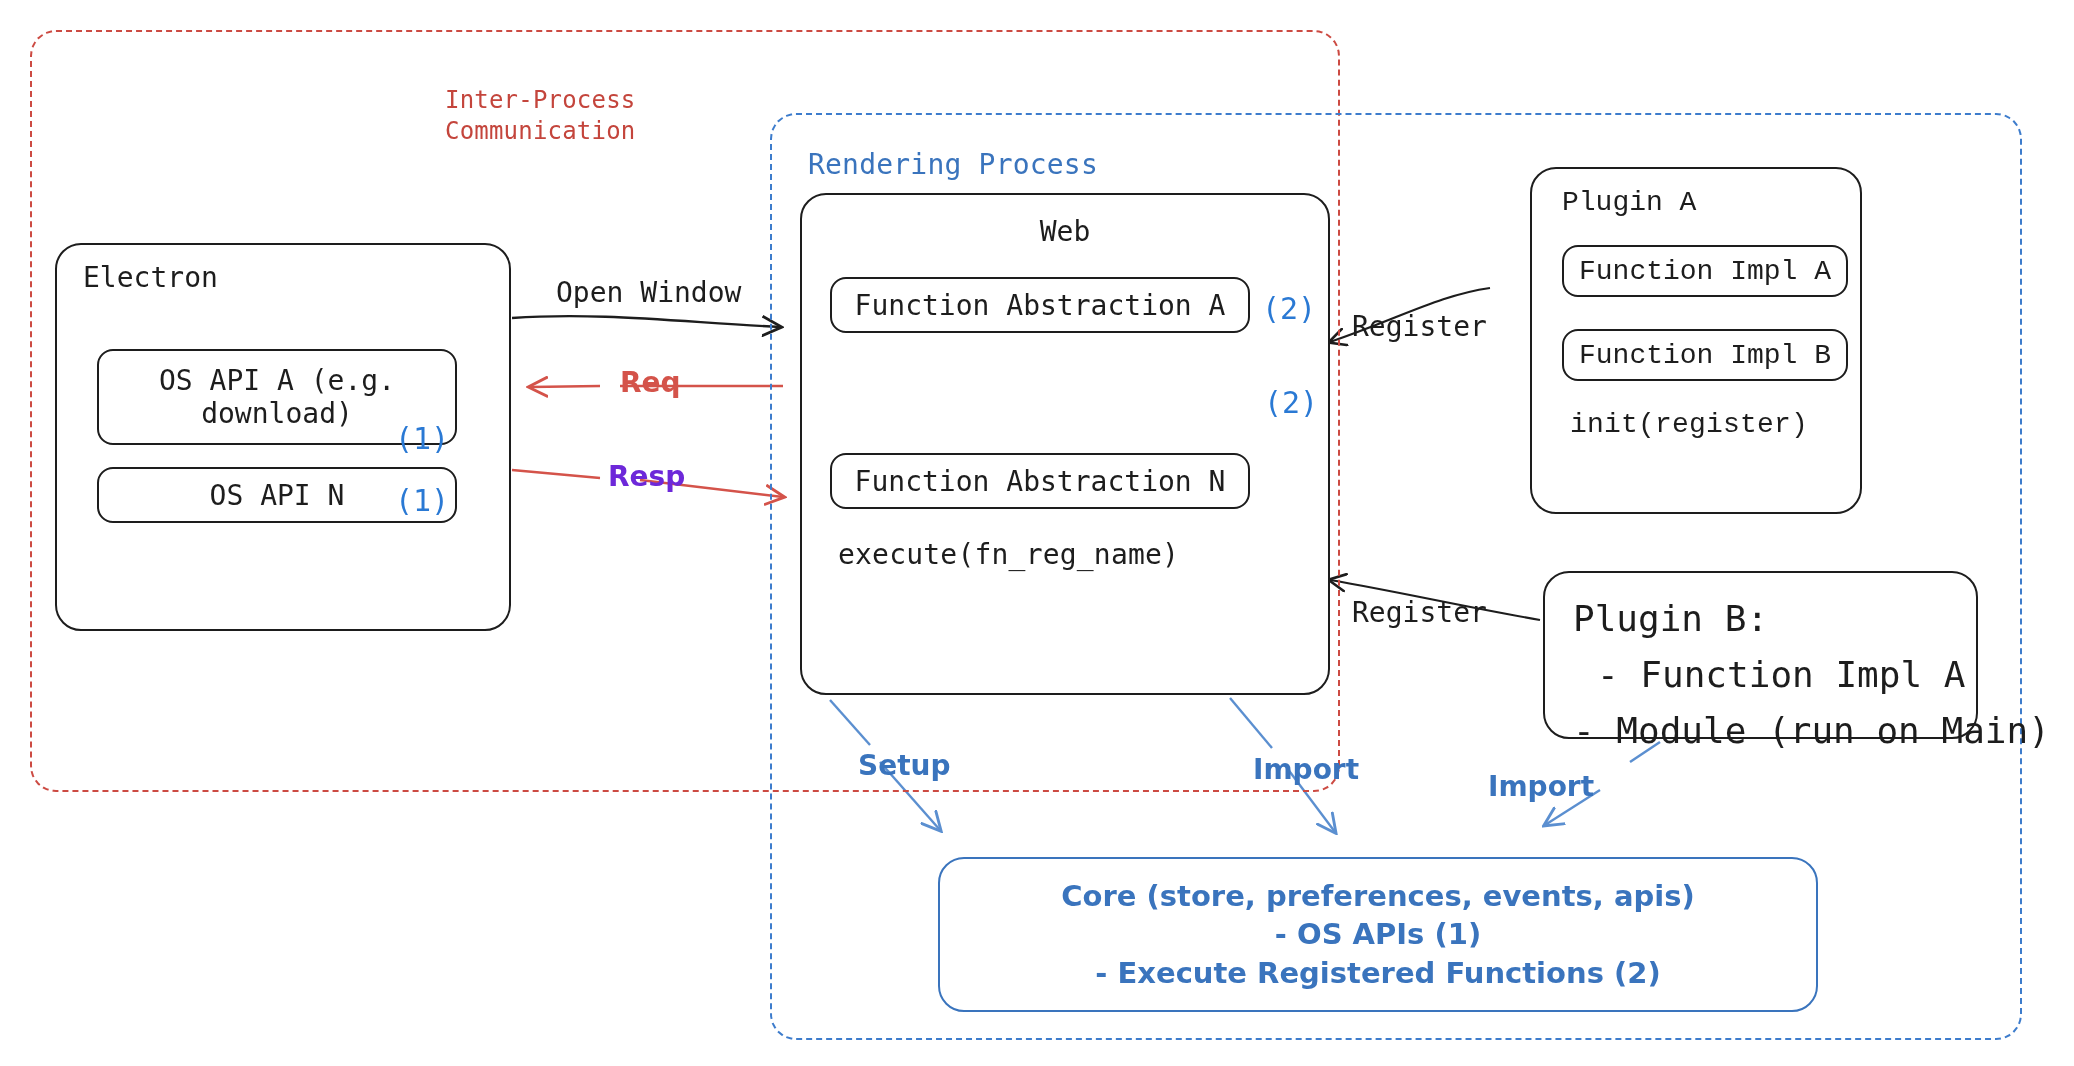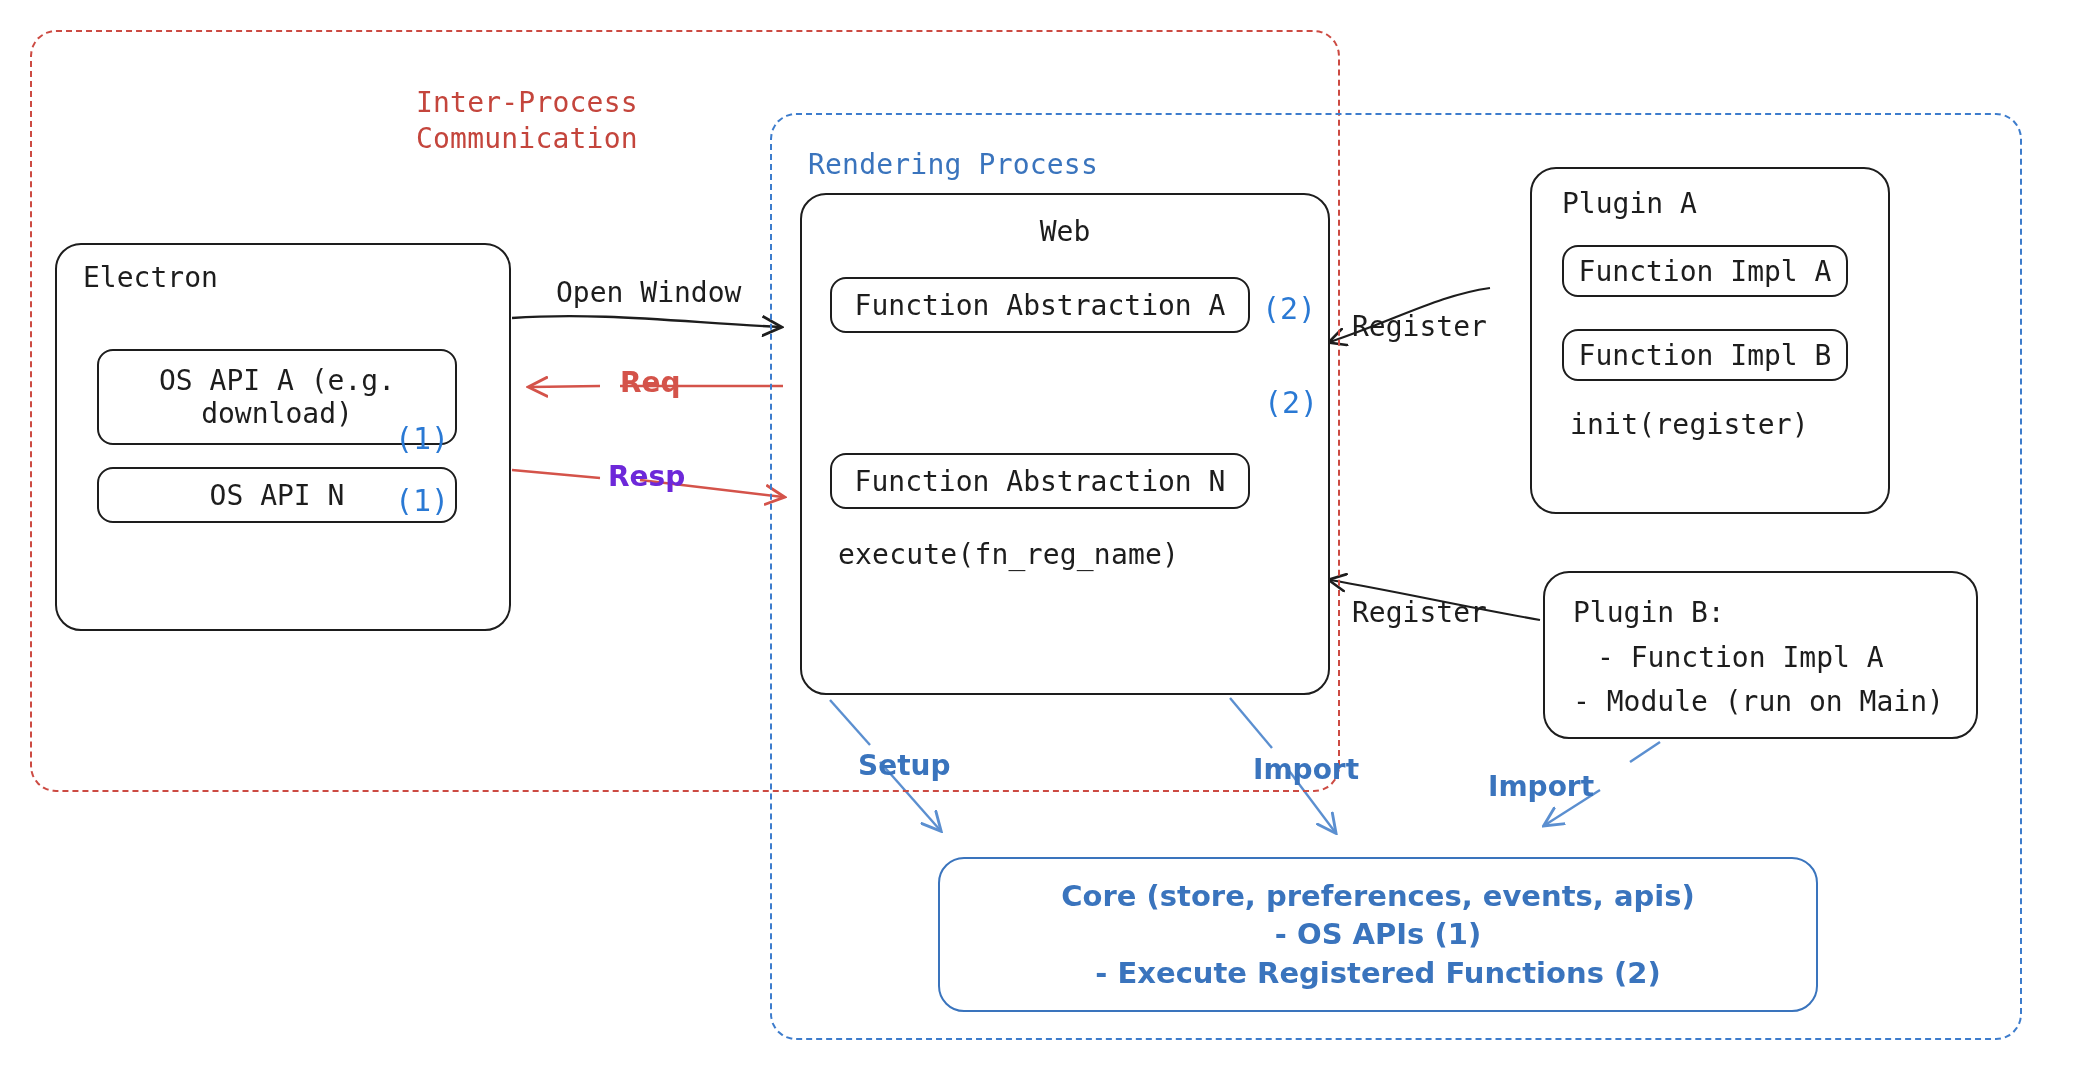--- a/index.html
+++ b/index.html
@@ -109,21 +109,21 @@
     position: absolute;
     font-size: 28px;
     white-space: pre;
   }
   .flow-blue {
     color: #3a74bd;
     font-family: "DejaVu Sans", "Liberation Sans", sans-serif;
     font-weight: bold;
   }
   .plugin-list {
-    font-size: 28px;
+    font-size: 36px;
     color: #1d1d1d;
     line-height: 1.45;
     white-space: pre;
     padding: 20px 3px 0 28px;
   }
 </style>
 </head>
 <body>
 
 <div id="stage">
@@ -176,21 +176,21 @@
     <g>
       <path d="M1660,742 L 1630,762" fill="none" stroke="#5b8fd0" stroke-width="2.4"></path>
       <path d="M1600,790 L 1545,825" fill="none" stroke="#5b8fd0" stroke-width="2.4" marker-end="url(#arrow-blue)"></path>
     </g>
   </svg>
 
   <div class="node dashed-red" style="left:30px; top:30px; width:1310px; height:762px;"></div>
 
   <div class="node dashed-blue" style="left:770px; top:113px; width:1252px; height:927px;"></div>
 
-  <div class="lbl lbl-red" style="left:416px; top:85px; font-size:28px;">Inter-Process
+  <div class="lbl lbl-red" style="left:445px; top:85px; font-size:24px;">Inter-Process
 Communication</div>
 
   <div class="lbl lbl-blue" style="left:800px; top:147px; font-size:28px;margin-left:8px;">Rendering Process</div>
 
   <div class="node rbox" style="left:55px; top:243px; width:456px; height:388px;">
     <div class="title-in-box">Electron</div>
 
     <div class="node rbox-inner" style="left:40px; top:104px; width:360px; height:96px;">
       <div class="center-txt" style="padding-right:46px;">OS API A (e.g.
 download)</div>
@@ -213,21 +213,21 @@
 
     <div class="paren-blue" style="left:462px; top:190px;">(2)</div>
 
     <div class="node rbox-inner" style="left:28px; top:258px; width:420px; height:56px;">
       <div class="center-txt">Function Abstraction N</div>
     </div>
 
     <div class="lbl" style="left:36px; top:342px;">execute(fn_reg_name)</div>
   </div>
 
-  <div class="node rbox" style="left:1530px; top:167px; width:360px; height:347px;">
+  <div class="node rbox" style="left:1530px; top:167px; width:332px; height:347px;font-family:Liberation Mono, monospace;">
     <div class="title-in-box" style="padding-left:30px; padding-top:18px;">Plugin A</div>
 
     <div class="node rbox-inner" style="left:30px; top:76px; width:286px; height:52px;">
       <div class="center-txt">Function Impl A</div>
     </div>
 
     <div class="node rbox-inner" style="left:30px; top:160px; width:286px; height:52px;">
       <div class="center-txt">Function Impl B</div>
     </div>
 

